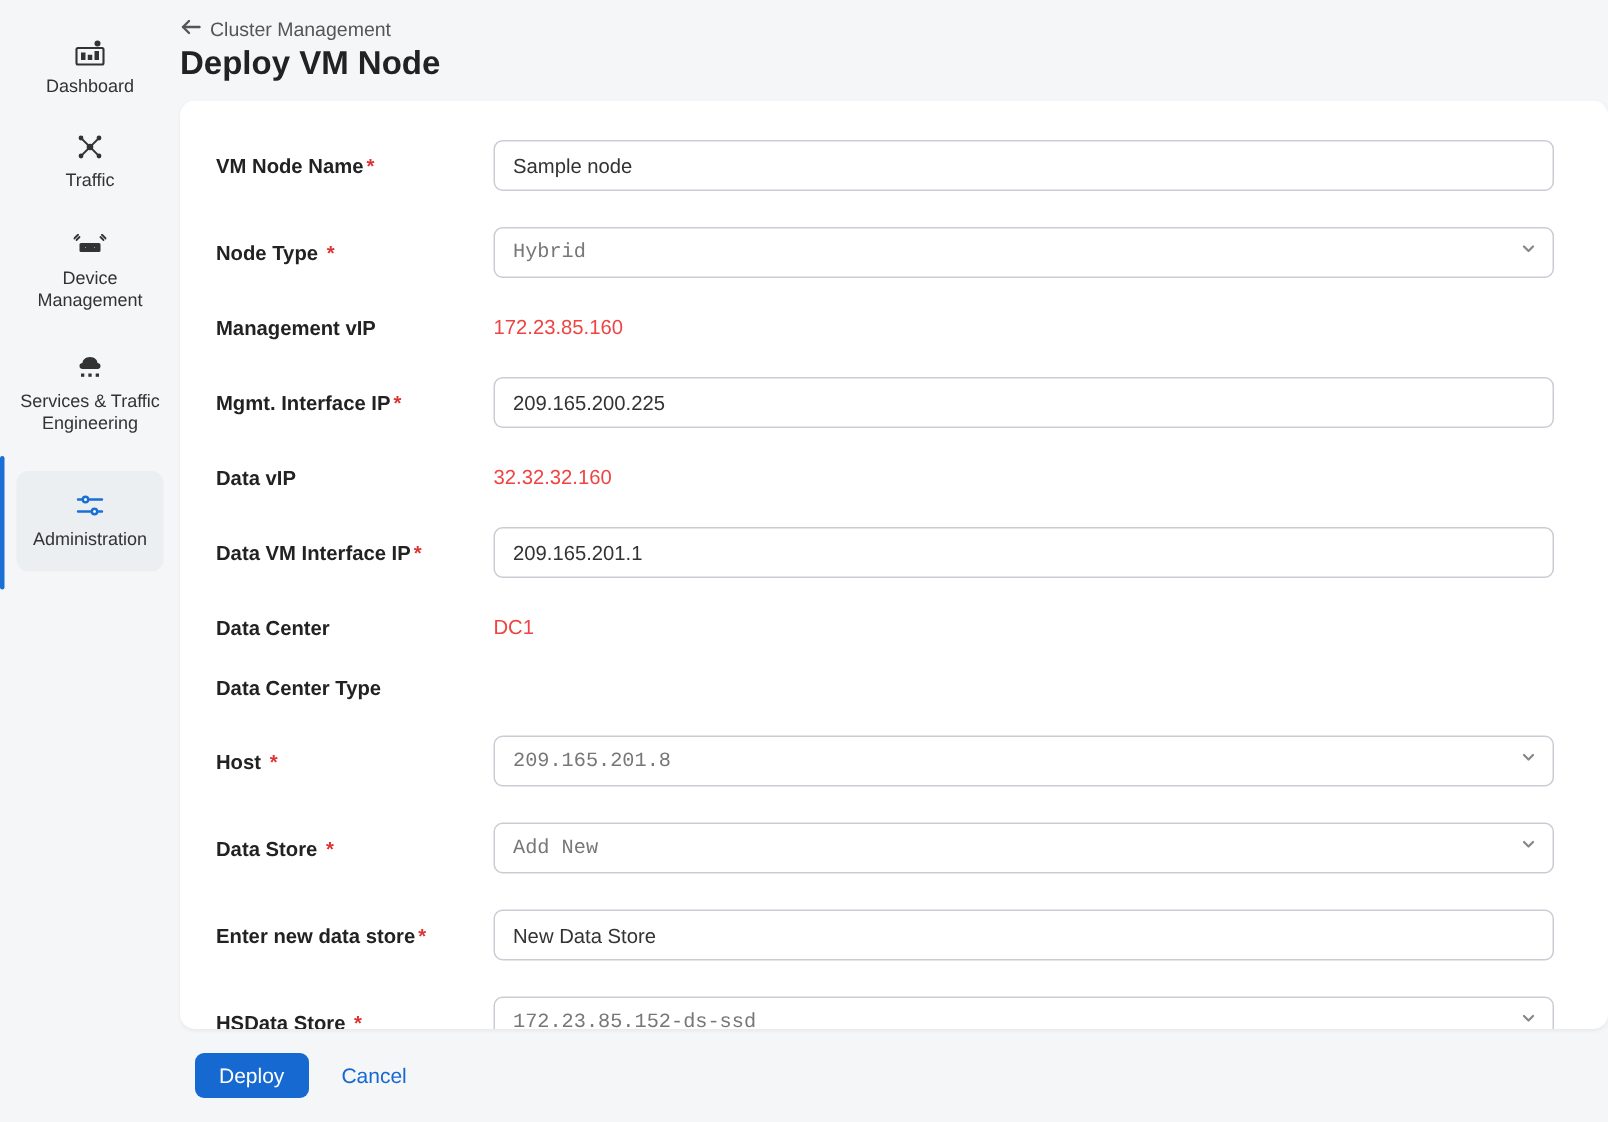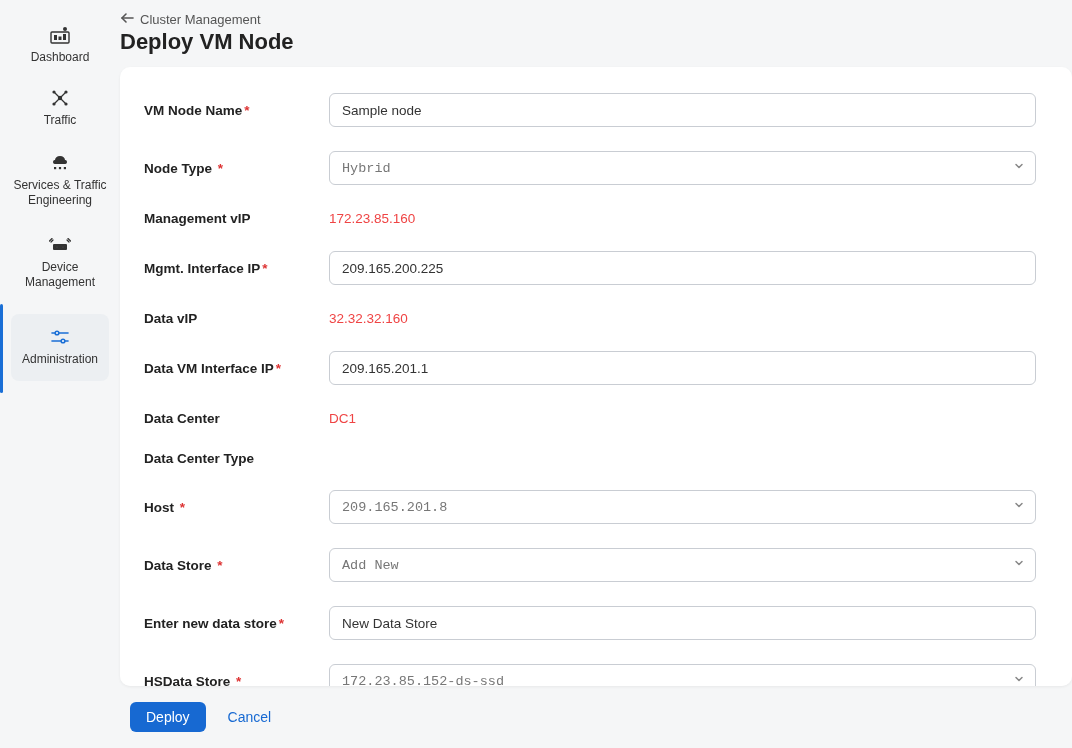--- a/index.html
+++ b/index.html
@@ -218,43 +218,43 @@
           <line x1="9" y1="9" x2="15" y2="3" stroke="#333" stroke-width="1.2"></line>
           <line x1="9" y1="9" x2="3" y2="15" stroke="#333" stroke-width="1.2"></line>
           <line x1="9" y1="9" x2="15" y2="15" stroke="#333" stroke-width="1.2"></line>
         </svg>
       </span>
       <span>Traffic</span>
     </div>
 
     <div class="nav-item tall">
       <span class="icon-slot">
-        <svg width="20" height="16" viewBox="0 0 20 16" fill="#333">
-          <path d="M10 1 C7 1 5 3 5 5 C5 5 3 5 3 7 C3 9 5 9 5 9 L15 9 C15 9 17 9 17 7 C17 5 15 5 15 5 C15 3 13 1 10 1 Z"></path>
-          <rect x="4" y="12" width="2.2" height="2.2"></rect>
-          <rect x="8.9" y="12" width="2.2" height="2.2"></rect>
-          <rect x="13.8" y="12" width="2.2" height="2.2"></rect>
-        </svg>
-      </span>
-      <span>Services &amp; Traffic Engineering</span>
-    </div>
-
-    <div class="nav-item tall">
-      <span class="icon-slot">
         <svg width="22" height="14" viewBox="0 0 22 14" fill="none" stroke="#333" stroke-width="1.2">
           <rect x="4" y="6" width="14" height="6" rx="1" fill="#333" stroke="none"></rect>
           <circle cx="8" cy="9" r="0.9" fill="#fff"></circle>
           <circle cx="14" cy="9" r="0.9" fill="#fff"></circle>
           <path d="M2 4 C2 4 4 2 4 2" stroke-linecap="round"></path>
           <path d="M0.5 3 C0.5 3 3 0.5 3 0.5" stroke-linecap="round"></path>
           <path d="M20 4 C20 4 18 2 18 2" stroke-linecap="round"></path>
           <path d="M21.5 3 C21.5 3 19 0.5 19 0.5" stroke-linecap="round"></path>
         </svg>
       </span>
       <span>Device Management</span>
+    </div>
+
+    <div class="nav-item tall">
+      <span class="icon-slot">
+        <svg width="20" height="16" viewBox="0 0 20 16" fill="#333">
+          <path d="M10 1 C7 1 5 3 5 5 C5 5 3 5 3 7 C3 9 5 9 5 9 L15 9 C15 9 17 9 17 7 C17 5 15 5 15 5 C15 3 13 1 10 1 Z"></path>
+          <rect x="4" y="12" width="2.2" height="2.2"></rect>
+          <rect x="8.9" y="12" width="2.2" height="2.2"></rect>
+          <rect x="13.8" y="12" width="2.2" height="2.2"></rect>
+        </svg>
+      </span>
+      <span>Services &amp; Traffic Engineering</span>
     </div>
 
     <div class="nav-item active-wrap">
       <div class="active-bar"></div>
       <div class="active-bg">
         <span class="icon-slot">
           <svg width="18" height="14" viewBox="0 0 18 14" stroke="#1a6fd6" stroke-width="1.6" fill="none" stroke-linecap="round">
             <line x1="1" y1="3" x2="17" y2="3"></line>
             <circle cx="6" cy="3" r="1.8" fill="#fff"></circle>
             <line x1="1" y1="11" x2="17" y2="11"></line>

